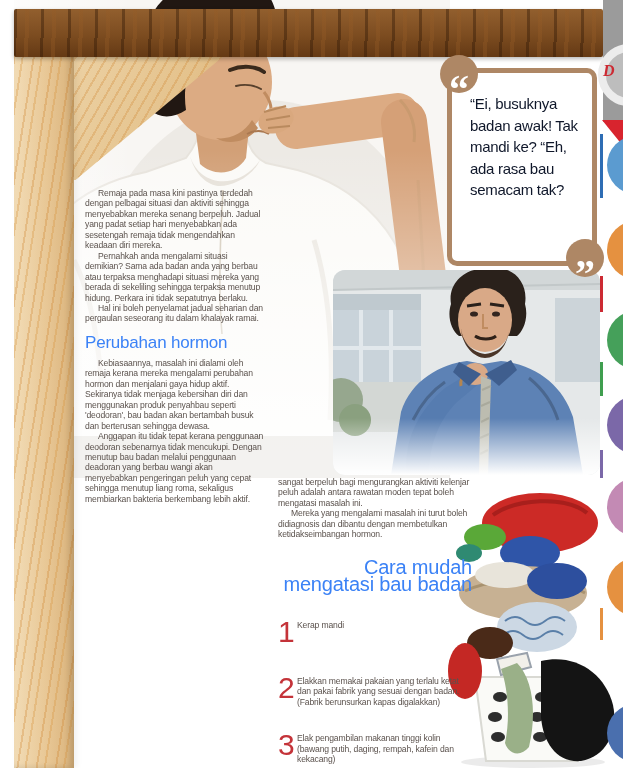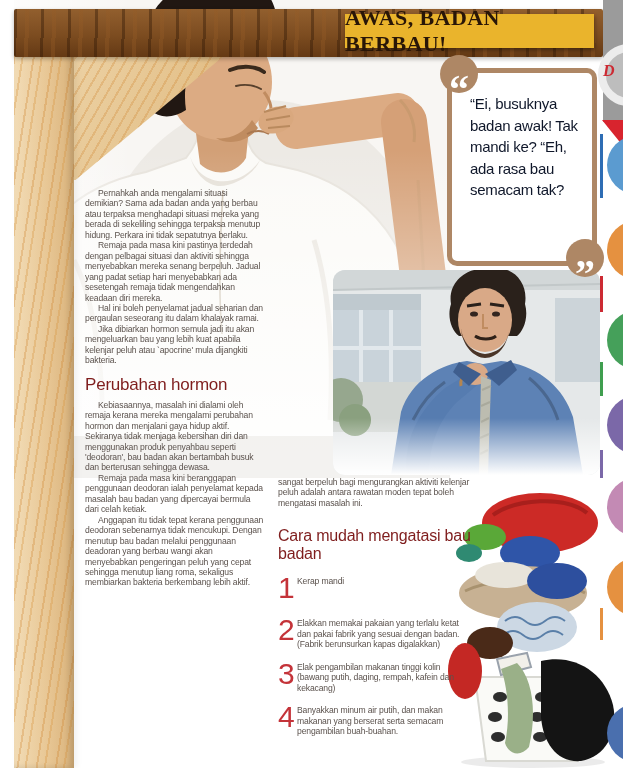--- a/index.html
+++ b/index.html
@@ -41,29 +41,29 @@
     display:flex;align-items:center;justify-content:center;overflow:hidden;}
   .qmark span{transform:translateY(32%);}
   .qmark.open{left:-12px;top:-18px;}
   .qmark.close{right:-12px;bottom:-16px;}
 
   
   .col-left{position:absolute;left:85px;top:188px;width:179px;color:#5b524d;
     font-size:8.6px;line-height:10.45px;letter-spacing:-.15px;}
   .col-left p,.col-right p{margin:0;}
   p.ind{text-indent:13px;}
-  .h-red{color:#7f1d1d;font-size:17px;line-height:18px;font-weight:400;
+  .h-red{color:#3b82f6;font-size:17px;line-height:18px;font-weight:400;
     letter-spacing:-.2px;margin:10px 0 6px;}
   .col-right{position:absolute;left:278px;top:477px;width:194px;color:#5b524d;
     font-size:8.6px;line-height:10.45px;letter-spacing:-.15px;}
-  .col-right .h-red{font-size:16px;line-height:17.5px;margin:19px 0 12px;}
+  .col-right .h-red{font-size:20px;line-height:17.5px;margin:19px 0 0;text-align:right;}
   .tip{clear:left;margin:0 0 10px;}
   .tip .num{float:left;width:15px;margin-right:4px;font-size:30px;line-height:27px;
     color:#c43339;}
-  .tip .txt{padding-top:2px;}
+  .tip .txt{padding-top:2px;margin-top:24px;}
   .tip.first{min-height:32px;}
 
   
   .photo-top{position:absolute;left:14px;top:0;width:436px;height:478px;}
   .photo-mid{position:absolute;left:333px;top:270px;width:267px;height:205px;}
   .photo-laundry{position:absolute;left:445px;top:465px;width:175px;height:303px;}
 
   
   .edge-gray{position:absolute;left:603px;top:0;width:20px;height:122px;background:#9b9b9b;}
   .logo-circle{position:absolute;left:598px;top:44px;width:62px;height:62px;border-radius:50%;
@@ -129,21 +129,20 @@
 
     <rect x="0" y="150" width="436" height="328" fill="url(#fadeB)"></rect>
     <rect x="0" y="0" width="120" height="478" fill="url(#fadeL)"></rect>
     <rect x="0" y="436" width="436" height="42" fill="#e9e7e3" opacity=".55"></rect>
   </svg>
 
   <div class="wood-corner"></div>
   <div class="wood-left"></div>
   <div class="wood-top"></div>
 
-  <div class="banner">AWAS, BADAN BERBAU!</div>
 
   <svg class="photo-mid" viewBox="0 0 267 205">
     <defs>
       <clipPath id="midClip">
           <rect x="0" y="0" width="267" height="205" rx="12"></rect>
         </clipPath>
       <linearGradient id="fadeB2" x1="0" y1="0" x2="0" y2="1">
         <stop offset="0" stop-color="#ffffff" stop-opacity="0"></stop>
         <stop offset="1" stop-color="#ffffff" stop-opacity="1"></stop>
       </linearGradient>
@@ -224,32 +223,31 @@
     <ellipse cx="92" cy="162" rx="40" ry="25" fill="#ccd8e4"></ellipse>
     <path d="M60,156 q10,-8 20,0 q10,8 20,0 q10,-8 20,0 M58,170 q10,-8 20,0 q10,8 20,0 q10,-8 20,0" stroke="#5a7fa8" stroke-width="2" fill="none"></path>
     <ellipse cx="45" cy="178" rx="23" ry="16" fill="#4a2a18"></ellipse>
     <ellipse cx="20" cy="206" rx="17" ry="28" fill="#c42824"></ellipse>
     <path d="M52,194 l30,-6 l4,14 l-30,8 Z" fill="#f2f0ea" stroke="#9aa2ac" stroke-width="2"></path>
     <path d="M72,198 C88,214 92,248 84,282 C76,292 64,290 60,278 C66,250 62,220 56,204 Z" fill="#9ab088"></path>
     <path d="M96,196 C130,188 160,208 168,240 C174,268 160,292 136,296 C112,298 98,278 96,252 Z" fill="#141414"></path>
   </svg>
 
   <div class="col-left">
+    <p class="ind">Remaja pada masa kini pastinya terdedah dengan pelbagai situasi dan aktiviti sehingga menyebabkan mereka senang berpeluh. Jadual yang padat setiap hari menyebabkan ada sesetengah remaja tidak mengendahkan keadaan diri mereka.</p>
     <p class="ind">Pernahkah anda mengalami situasi demikian? Sama ada badan anda yang berbau atau terpaksa menghadapi situasi mereka yang berada di sekeliling sehingga terpaksa menutup hidung. Perkara ini tidak sepatutnya berlaku.</p>
-    <p class="ind">Remaja pada masa kini pastinya terdedah dengan pelbagai situasi dan aktiviti sehingga menyebabkan mereka senang berpeluh. Jadual yang padat setiap hari menyebabkan ada sesetengah remaja tidak mengendahkan keadaan diri mereka.</p>
     <p class="ind">Hal ini boleh penyelamat jadual seharian dan pergaulan seseorang itu dalam khalayak ramai.</p>
-    <p class="ind">Jika dibiarkan hormon semula jadi itu akan mengeluarkan bau yang lebih kuat apabila kelenjar peluh atau `apocrine' mula dijangkiti bakteria.</p>
     <div class="h-red">Perubahan hormon</div>
     <p class="ind">Kebiasaannya, masalah ini dialami oleh remaja kerana mereka mengalami perubahan hormon dan menjalani gaya hidup aktif. Sekiranya tidak menjaga kebersihan diri dan menggunakan produk penyahbau seperti 'deodoran', bau badan akan bertambah busuk dan berterusan sehingga dewasa.</p>
-    <p class="ind">Remaja pada masa kini beranggapan penggunaan deodoran ialah penyelamat kepada masalah bau badan yang dipercayai bermula dari celah ketiak.</p>
     <p class="ind">Anggapan itu tidak tepat kerana penggunaan deodoran sebenarnya tidak mencukupi. Dengan menutup bau badan melalui penggunaan deadoran yang berbau wangi akan menyebabkan pengeringan peluh yang cepat sehingga menutup liang roma, sekaligus membiarkan bakteria berkembang lebih aktif.</p>
   </div>
 
   <div class="col-right">
     <p>sangat berpeluh bagi mengurangkan aktiviti kelenjar peluh adalah antara rawatan moden tepat boleh mengatasi masalah ini.</p>
+    <p class="ind">Mereka yang mengalami masalah ini turut boleh didiagnosis dan dibantu dengan membetulkan ketidakseimbangan hormon.</p>
     <div class="h-red">Cara mudah mengatasi bau badan</div>
     <div class="tip first">
       <span class="num">1</span>
       <div class="txt">Kerap mandi</div>
     </div>
     <div class="tip">
       <span class="num">2</span>
       <div class="txt">Elakkan memakai pakaian yang terlalu ketat dan pakai fabrik yang sesuai dengan badan. (Fabrik berunsurkan kapas digalakkan)</div>
     </div>
     <div class="tip">

